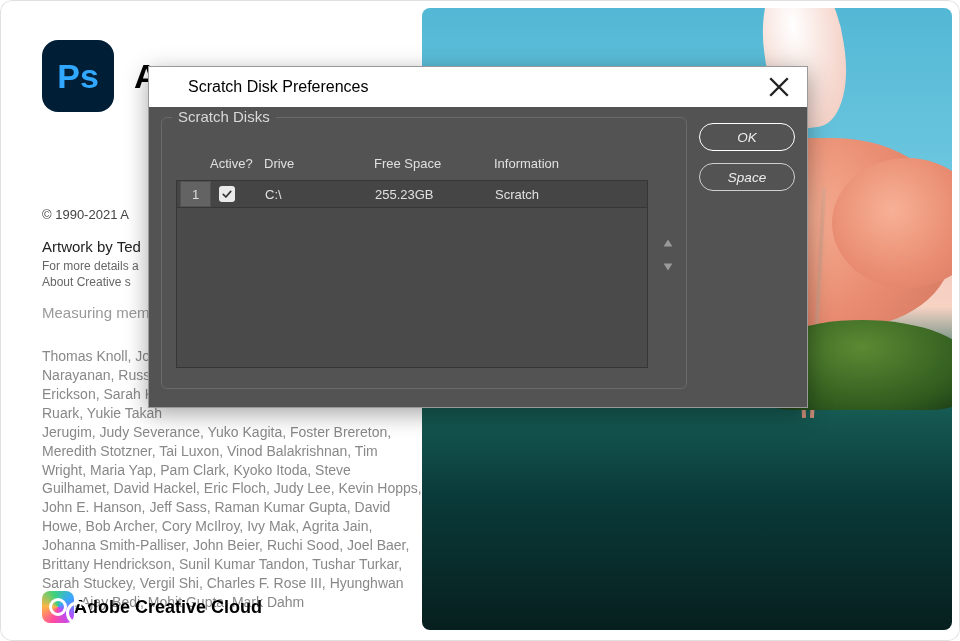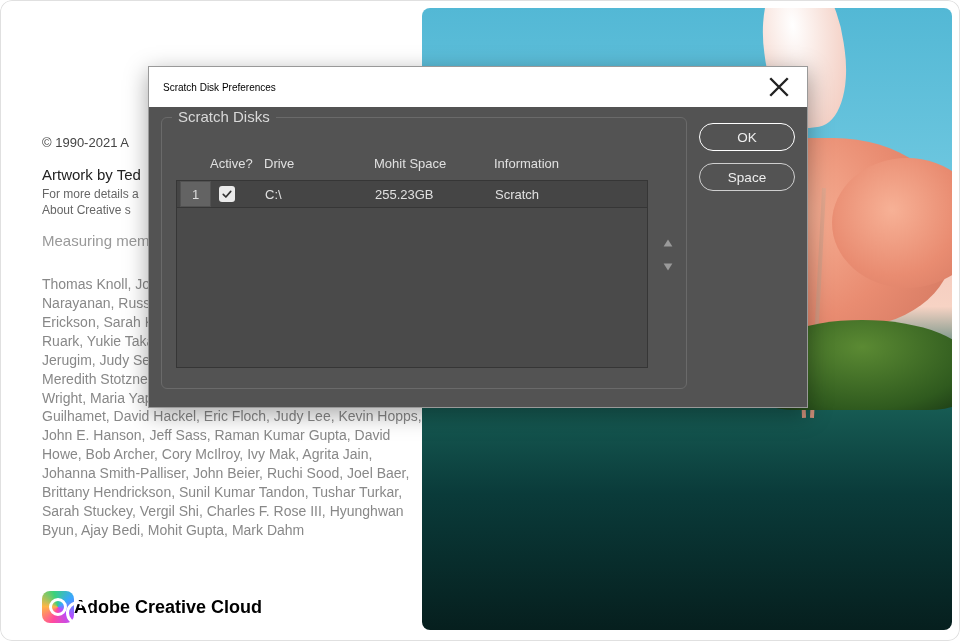--- a/index.html
+++ b/index.html
@@ -134,21 +134,22 @@
       left: 148px; top: 66px;
       width: 660px;
       background: #fff;
       border: 1px solid #999;
       box-shadow: 0 6px 22px rgba(0,0,0,0.35);
     }
     .titlebar {
       height: 40px;
       display:flex; align-items:center; justify-content:space-between;
       padding: 0 14px;
-      font-size: 10px;
+      font-size: 16px;
+      margin-left: 25px;
     }
     .close-x {
       width:28px;height:28px;display:flex;align-items:center;justify-content:center;
       cursor:pointer;
     }
     .dlg-body {
       background:#535353;
       padding: 10px 12px 18px 12px;
       display:flex; gap:12px;
       min-height: 300px;
@@ -208,39 +209,45 @@
 
     .btn-col {
       width:96px;
       display:flex;flex-direction:column;gap:12px;
       padding-top:6px;
     }
     .pill {
       height:28px; border:1px solid #cfcfcf; border-radius:14px;
       color:#eee; font-size:13.5px;
       display:flex;align-items:center;justify-content:center;
-      cursor:pointer; background:transparent;
+      cursor:pointer; background:transparent;font-style:italic;
     }
     .pill.primary { border-color:#fff; border-width:1.5px; }
   </style>
 </head>
 <body>
 
 <div class="splash">
 
   <div class="splash-art">
     <div class="flamingo-body"></div>
 
     <div class="cloud"></div>
     <div class="leg l1"></div>
     <div class="leg l2"></div>
     <div class="island"></div>
   </div>
 
   <div class="left-col">
+    <div class="ps-row">
+      <div class="ps-icon">
+        <span>Ps</span>
+      </div>
+      <div class="ps-title">A</div>
+    </div>
 
     <div class="copyright">© 1990-2021 A</div>
     <div class="artwork-by">Artwork by Ted</div>
     <div class="more-details">
       <span>For more details a</span><br>
       <span>About Creative s</span>
     </div>
     <div class="measuring">Measuring mem</div>
     <div class="credits" id="credits">Thomas Knoll, John<br>Narayanan, Russell<br>Erickson, Sarah Kon<br>Ruark, Yukie Takah<br>Jerugim, Judy Severance, Yuko Kagita, Foster Brereton,<br>Meredith Stotzner, Tai Luxon, Vinod Balakrishnan, Tim<br>Wright, Maria Yap, Pam Clark, Kyoko Itoda, Steve<br>Guilhamet, David Hackel, Eric Floch, Judy Lee, Kevin Hopps,<br>John E. Hanson, Jeff Sass, Raman Kumar Gupta, David<br>Howe, Bob Archer, Cory McIlroy, Ivy Mak, Agrita Jain,<br>Johanna Smith-Palliser, John Beier, Ruchi Sood, Joel Baer,<br>Brittany Hendrickson, Sunil Kumar Tandon, Tushar Turkar,<br>Sarah Stuckey, Vergil Shi, Charles F. Rose III, Hyunghwan<br>Byun, Ajay Bedi, Mohit Gupta, Mark Dahm</div>
   </div>
@@ -266,21 +273,21 @@
   <div class="dlg-body">
     <div class="fieldset">
       <div class="legend">Scratch Disks</div>
 
       <div class="disk-area">
         <div class="disk-table">
           <div class="hdr-row">
             <div></div>
             <div>Active?</div>
             <div>Drive</div>
-            <div>Mohit Space</div>
+            <div>Free Space</div>
             <div>Information</div>
           </div>
           <div class="data-row">
             <div class="idx">1</div>
             <div>
               <div class="chk">
                 <svg viewBox="0 0 16 16">
                     <path d="M3 8.5 L6.5 12 L13 4.5" stroke="#333" stroke-width="2.2" fill="none" stroke-linecap="round" stroke-linejoin="round"></path>
                   </svg>
               </div>

